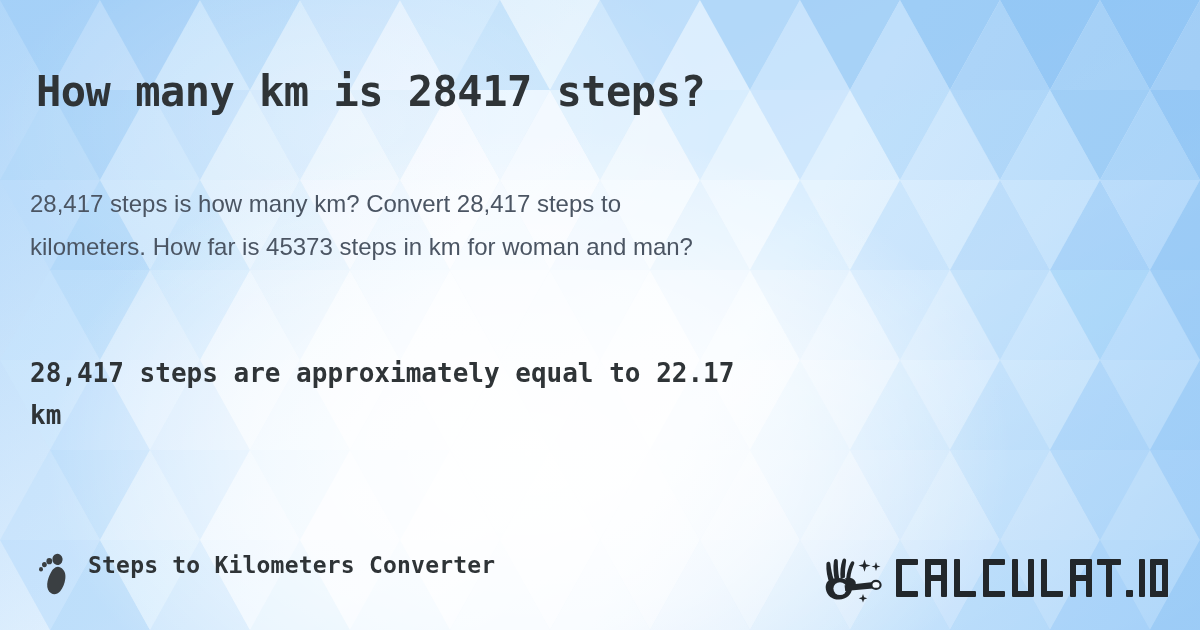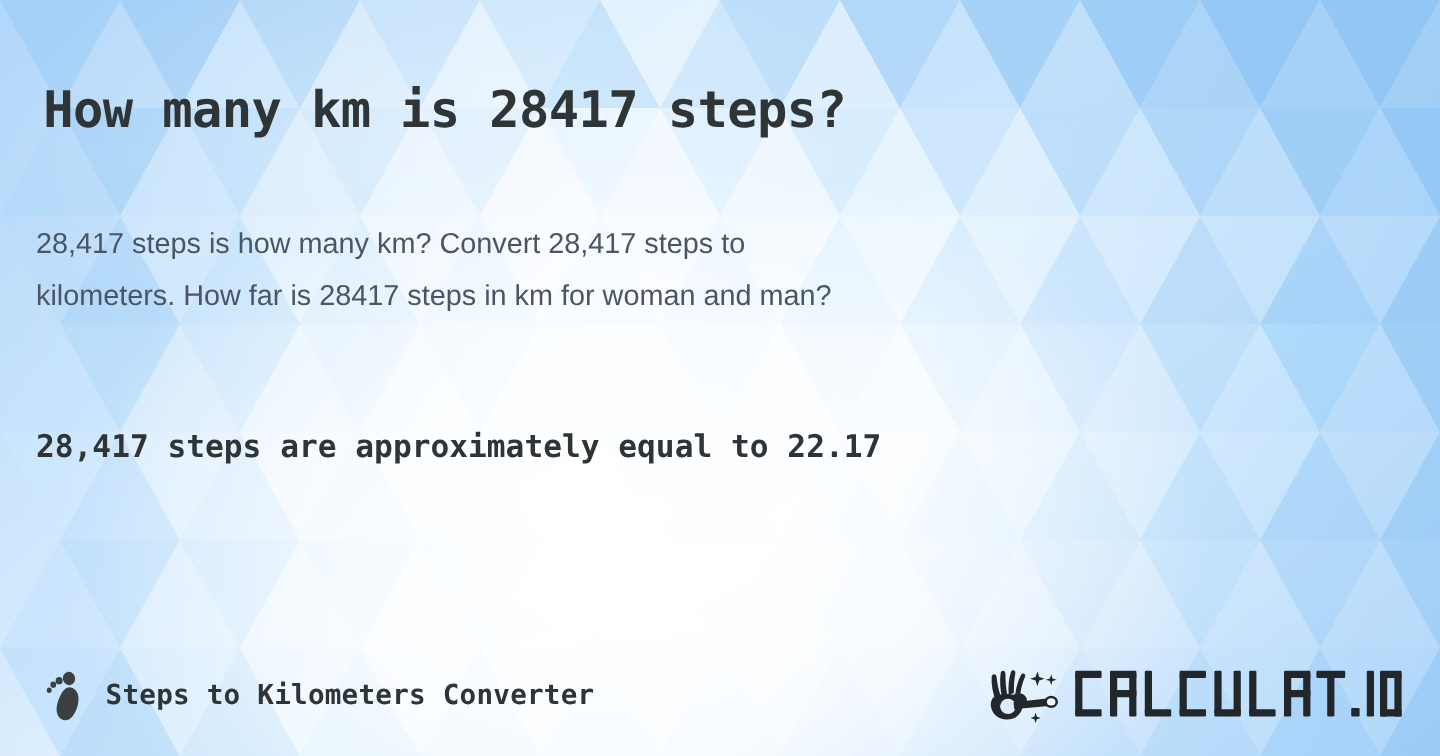--- a/index.html
+++ b/index.html
@@ -93,21 +93,20 @@
     line-height: 1.63;
   }
 
   
   .footer-left {
     position: absolute;
     left: 38px;
     top: 552px;
     height: 56px;
     display: flex;
-    align-items: center;
     gap: 16px;
   }
   .foot-icon {
     width: 34px;
     height: 44px;
     display: block;
     flex: 0 0 auto;
   }
   .footer-label {
     font-family: "DejaVu Sans Mono", monospace;
@@ -337,25 +336,26 @@
   </svg>
 
   <div id="bg-wash"></div>
 
   <div id="content">
 
     <h1 class="headline">How many km is 28417 steps?</h1>
 
     <div class="description">
       <div>28,417 steps is how many km? Convert 28,417 steps to</div>
-      <div>kilometers. How far is 28417 steps in km for woman and man?</div>
+      <div>kilometers. How far is 45373 steps in km for woman and man?</div>
     </div>
 
     <div class="result">
       <div>28,417 steps are approximately equal to 22.17</div>
+      <div>km</div>
     </div>
 
     <div class="footer-left">
       <svg class="foot-icon" viewBox="0 0 34 44" aria-hidden="true">
         <g fill="#3a3f42">
           <ellipse cx="19.5" cy="7.4" rx="5.1" ry="5.6" transform="rotate(-12 19.5 7.4)"></ellipse>
           <ellipse cx="11.3" cy="9.2" rx="2.9" ry="3.1"></ellipse>
           <ellipse cx="6.4" cy="12.6" rx="2.4" ry="2.6"></ellipse>
           <ellipse cx="3.0" cy="17.2" rx="2.0" ry="2.2"></ellipse>
           <path d="M22.4,15.4c4.1,2.0 5.6,6.3 4.9,11.4

